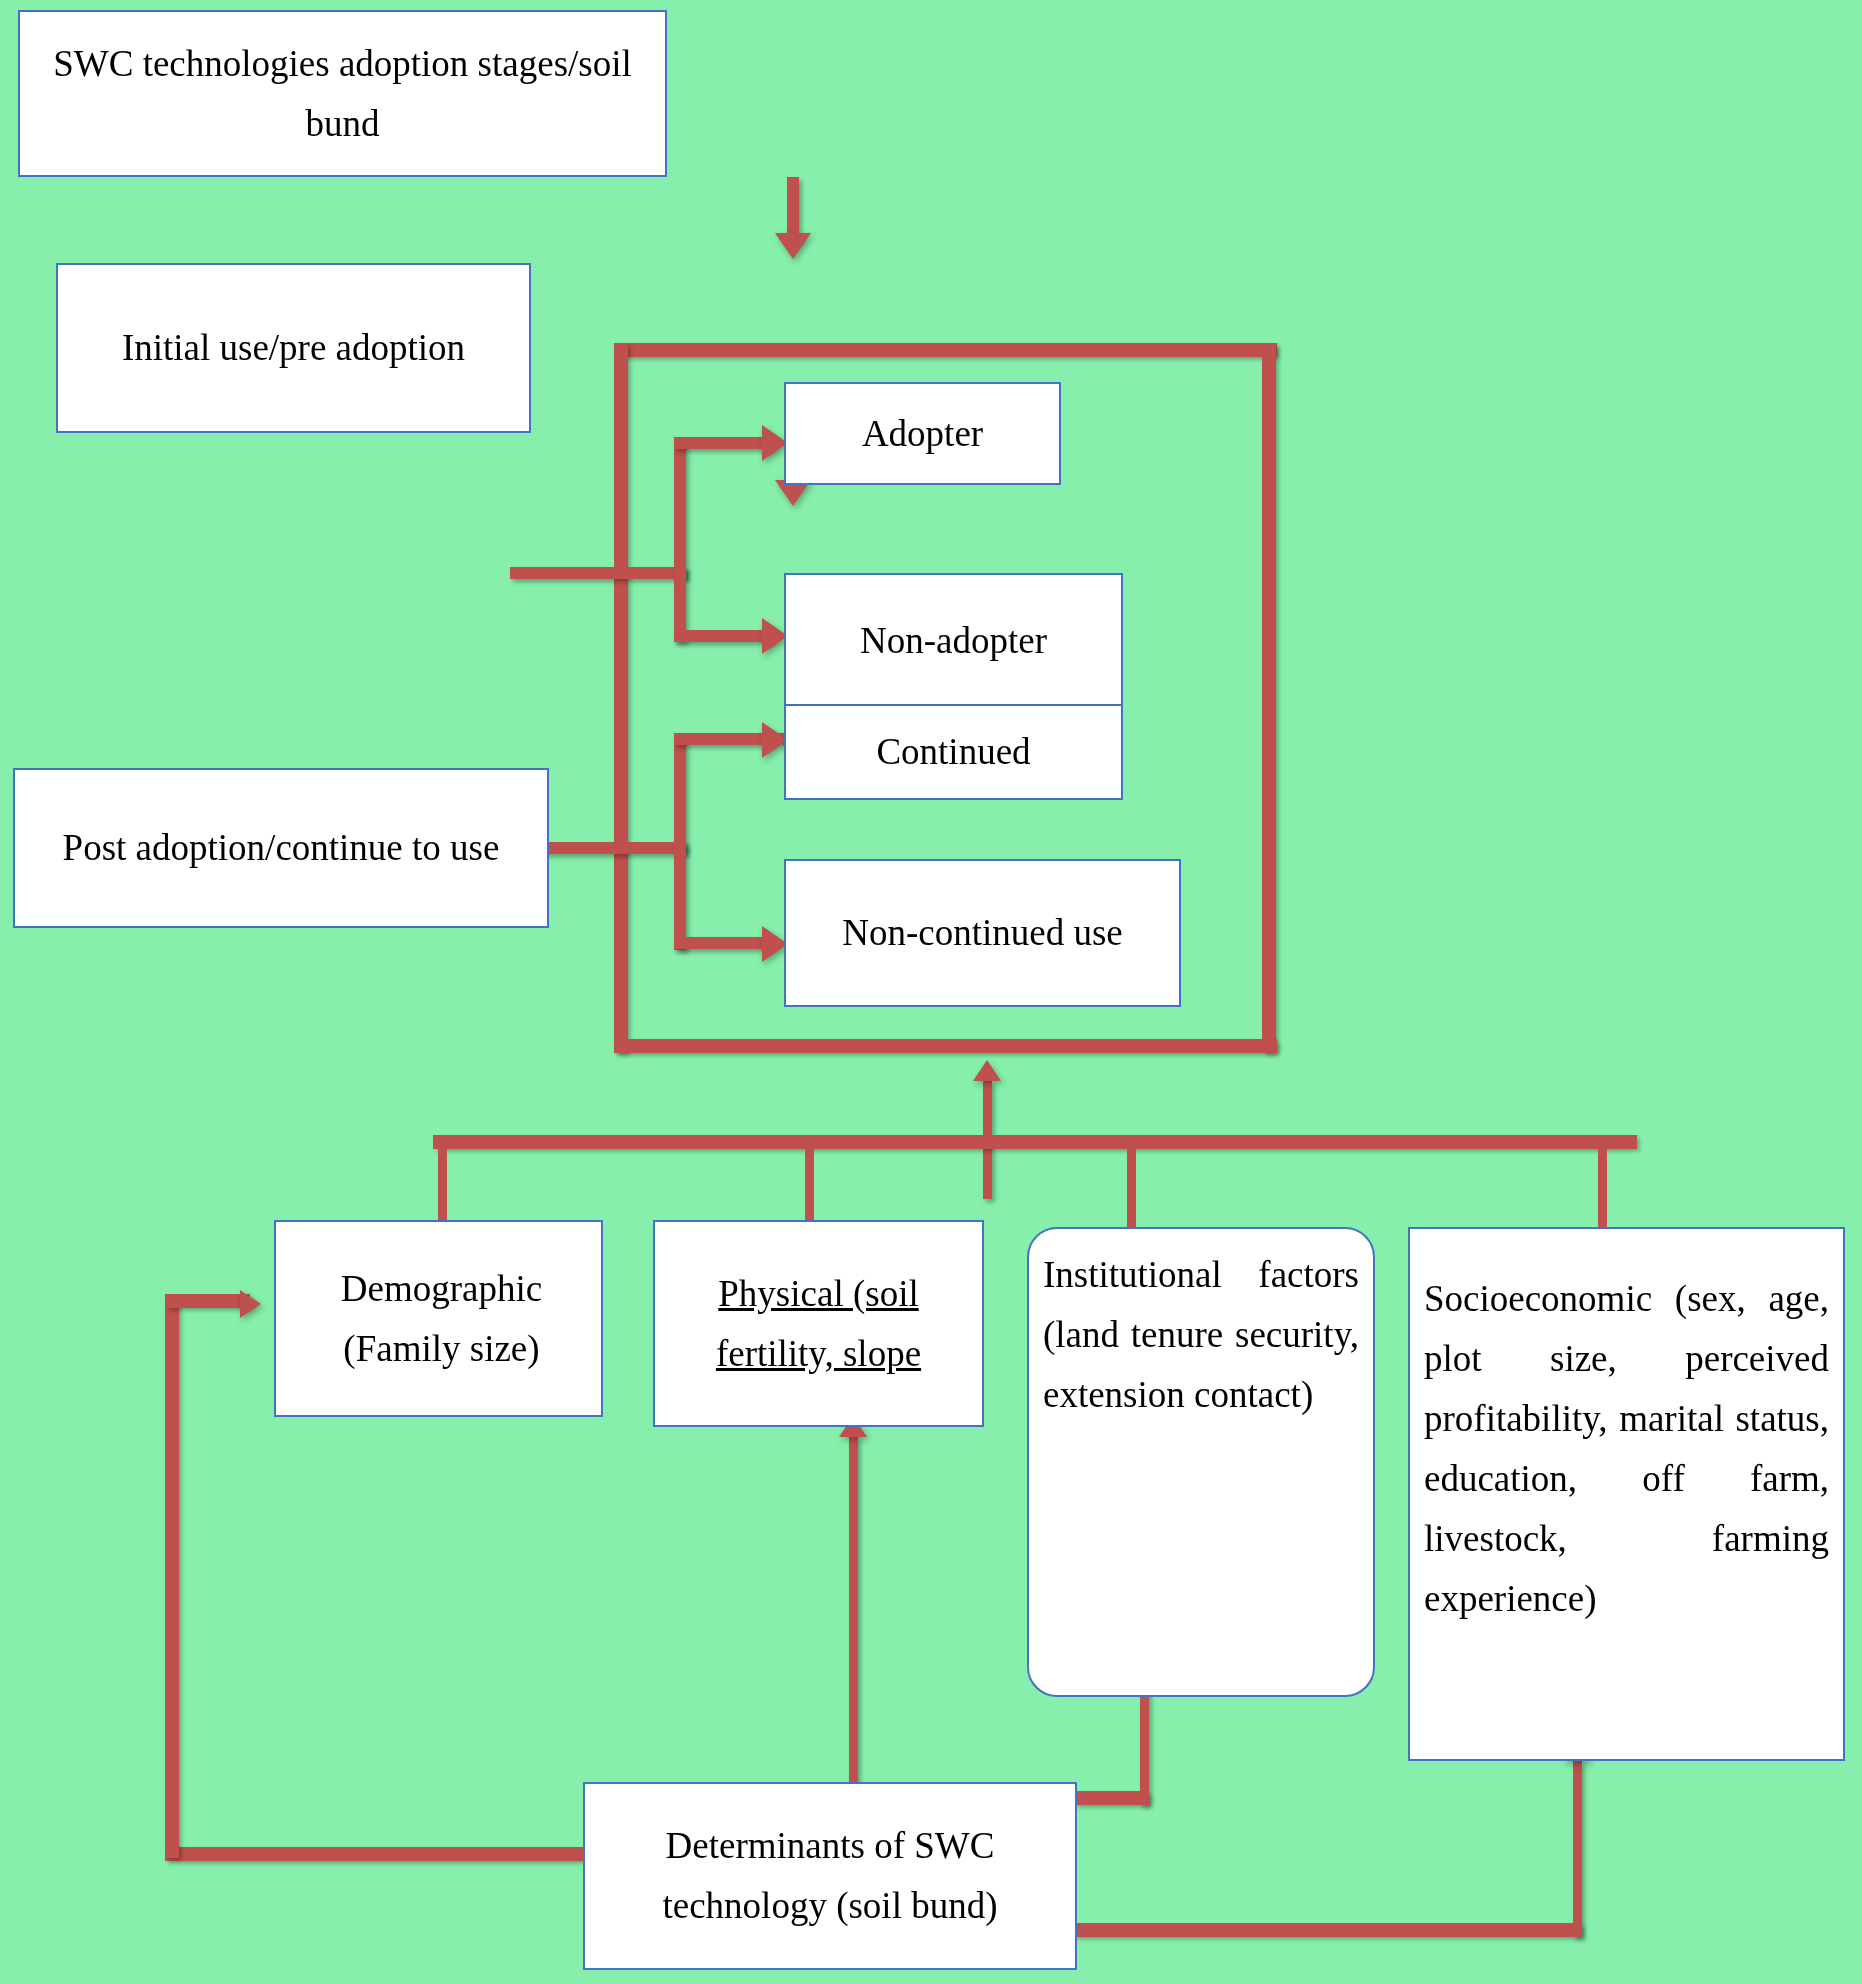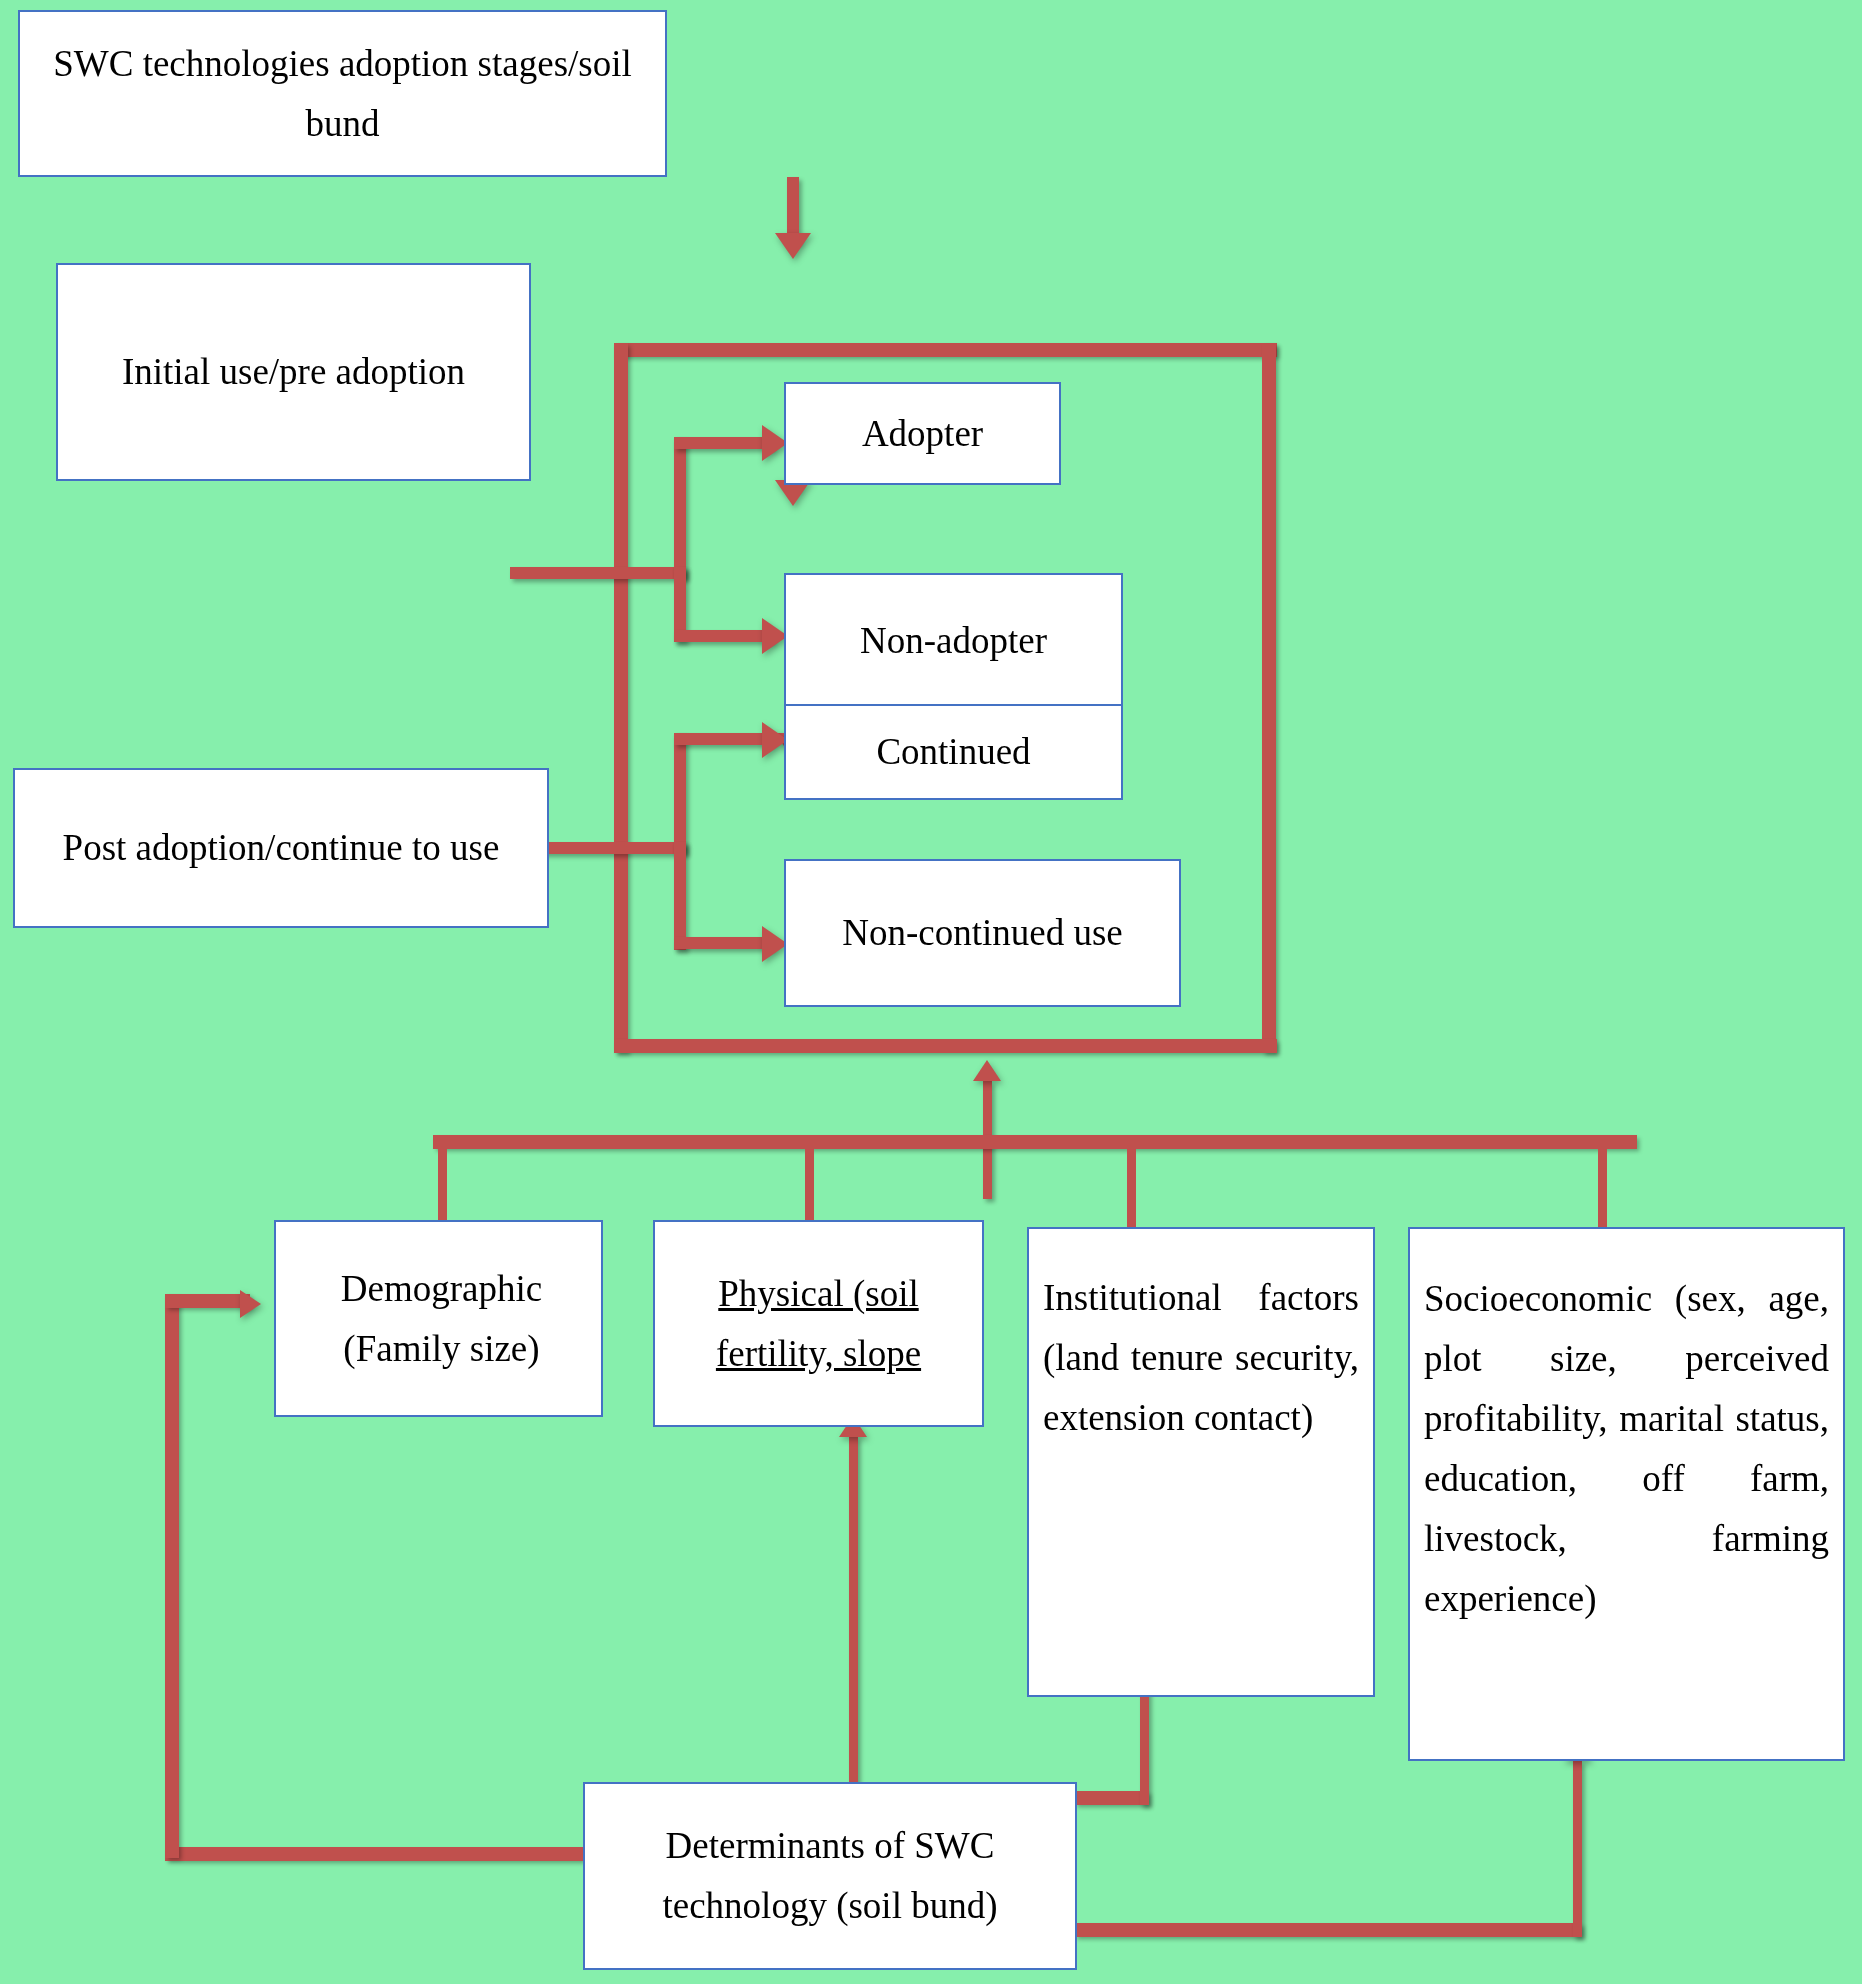--- a/index.html
+++ b/index.html
@@ -93,21 +93,21 @@
   <div class="arrow up sm" style="left:1131px;top:1602px;"></div>
 
   <div class="seg sh" style="left:1074px;top:1923px;width:508px;height:14px;"></div>
   <div class="seg sh" style="left:1573px;top:1761px;width:9.4px;height:176px;"></div>
   <div class="arrow up sm" style="left:1563px;top:1740px;"></div>
 
   <div class="node" style="left:18px;top:10.3px;width:649px;height:167px;font-size:37px;">
     <span class="lbl">SWC technologies adoption stages/soil bund</span>
   </div>
 
-  <div class="node" style="left:56px;top:263px;width:475px;height:218px;font-size:37px;justify-content:center;">
+  <div class="node" style="left:56px;top:263px;width:475px;height:170px;font-size:37px;justify-content:center;">
     <span class="lbl">Initial use/pre adoption</span>
   </div>
 
 
   <div class="node" style="left:784px;top:382px;width:277px;height:103px;font-size:37px;">
     <span class="lbl">Adopter</span>
   </div>
 
   <div class="node" style="left:13px;top:768px;width:536px;height:160px;font-size:37px;">
     <span class="lbl">Post adoption/continue to use</span>
@@ -126,21 +126,21 @@
   </div>
 
   <div class="node" style="left:274px;top:1220px;width:329px;height:197px;font-size:37px;padding-left:6px;">
     <span class="lbl">Demographic (Family size)</span>
   </div>
 
   <div class="node" style="left:653px;top:1220px;width:331px;height:207px;font-size:37px;text-decoration:underline;">
     <span class="lbl">Physical  (soil fertility, slope</span>
   </div>
 
-  <div class="node just" style="left:1027px;top:1227px;width:348px;height:470px;font-size:37px;align-items:flex-start;padding-top:39px;">
+  <div class="node just" style="left:1027px;top:1227px;width:348px;height:470px;font-size:37px;align-items:flex-start;padding-top:16px;border-radius:30px;">
     <span class="lbl">Institutional factors  (land tenure security, extension contact)</span>
   </div>
 
   <div class="node just" style="left:1408px;top:1227px;width:437px;height:534px;font-size:37px;align-items:flex-start;padding-top:40px;">
     <span class="lbl">Socioeconomic (sex, age, plot size, perceived profitability, marital status,  education, off farm, livestock, farming experience)</span>
   </div>
 
   <div class="node" style="left:583px;top:1782px;width:494px;height:188px;font-size:37px;">
     <span class="lbl">Determinants of SWC technology (soil bund)</span>
   </div>

